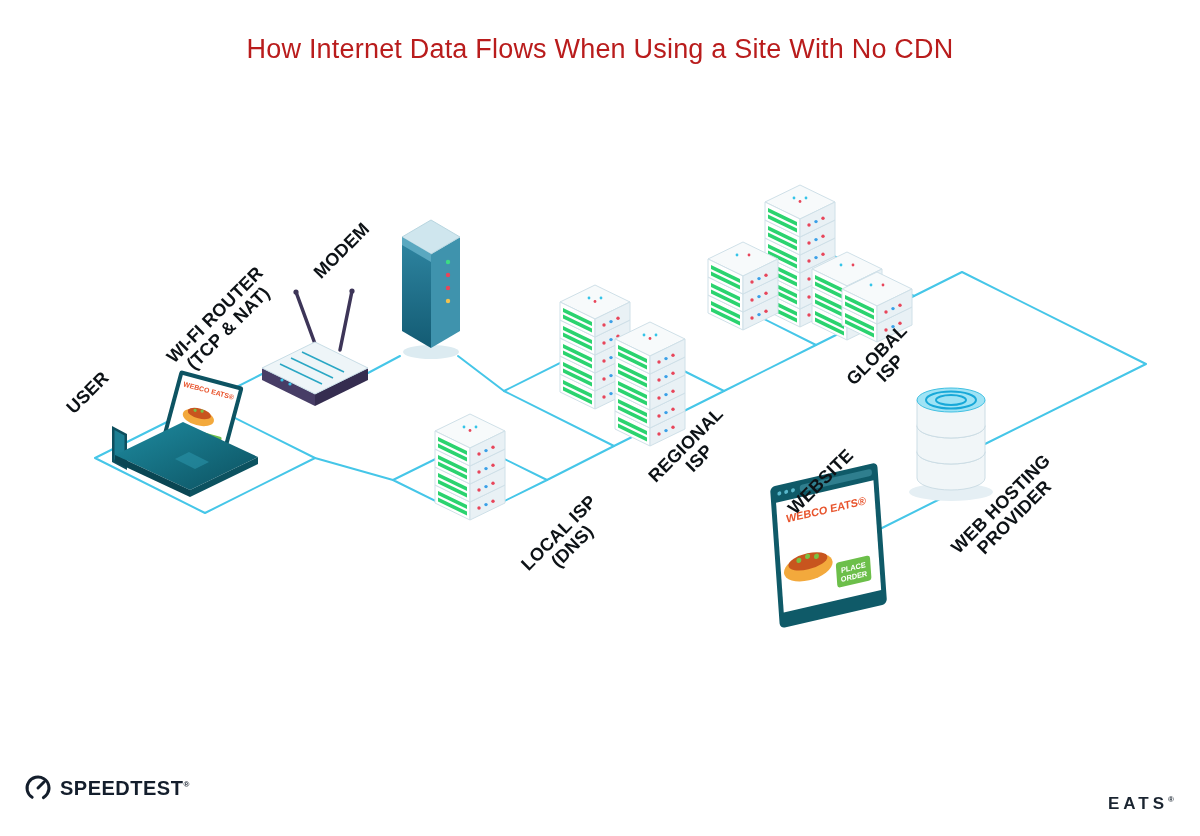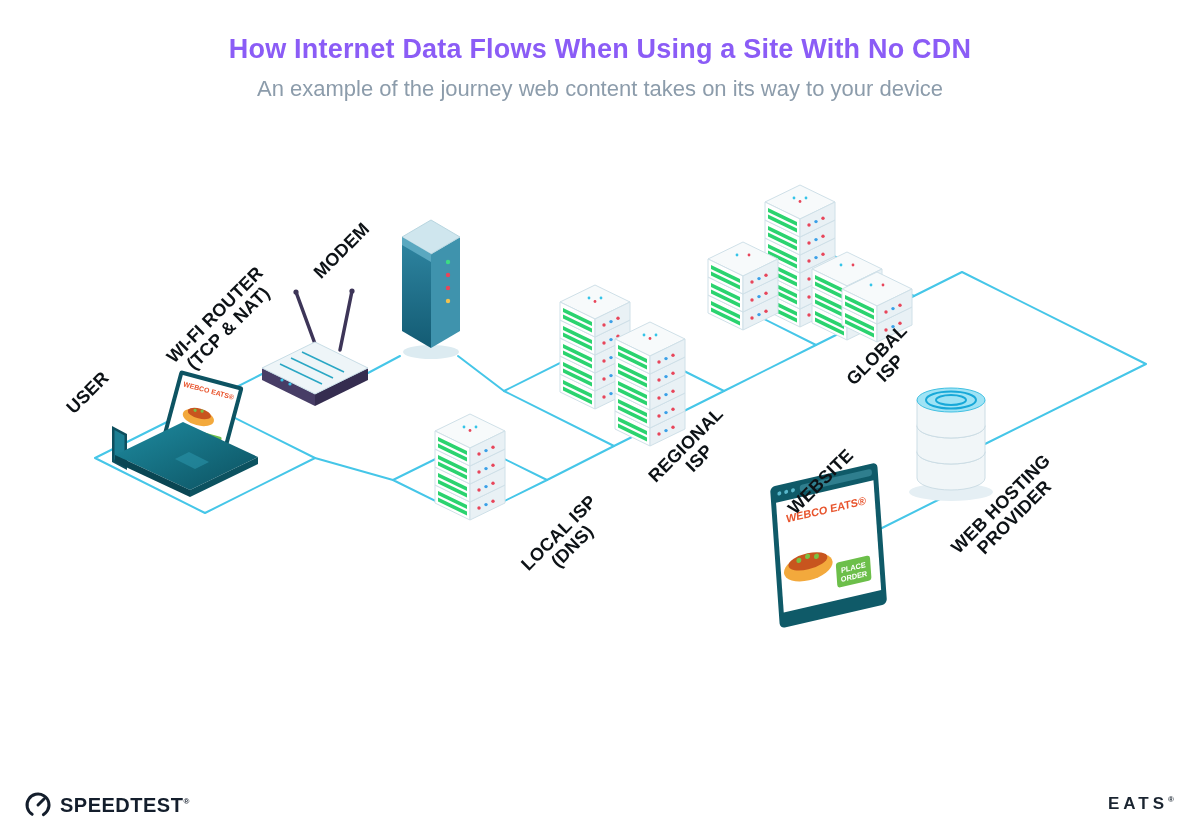--- a/index.html
+++ b/index.html
@@ -1,39 +1,38 @@
 <!DOCTYPE html>
 <html><head>
 <meta charset="utf-8">
 <style>
   html,body{margin:0;padding:0;background:#ffffff;}
   .canvas{position:relative;width:1200px;height:836px;background:#ffffff;overflow:hidden;
           font-family:"Liberation Sans",sans-serif;}
   .title{position:absolute;top:34px;left:0;width:100%;text-align:center;margin:0;
-         font-size:27px;font-weight:700;color:#8b5cf6;letter-spacing:.2px;}
+         font-size:27px;font-weight:400;color:#b91c1c;letter-spacing:.2px;}
   .subtitle{position:absolute;top:76px;left:0;width:100%;text-align:center;margin:0;
             font-size:22px;font-weight:400;color:#8c9cab;}
   .diagram-svg{position:absolute;left:0;top:0;}
   .iso-label{position:absolute;transform:translate(-50%,-50%) rotate(-45deg);
              font-weight:700;font-size:18px;color:#0d1216;text-align:center;
              line-height:1.07;white-space:nowrap;letter-spacing:.2px;}
   .iso-label span{display:block;}
-  .footer-left{position:absolute;left:24px;bottom:17px;display:flex;align-items:center;gap:8px;}
+  .footer-left{position:absolute;left:24px;bottom:34px;display:flex;align-items:center;gap:8px;}
   .speedtest-text{font-size:20px;font-weight:700;color:#141e2c;letter-spacing:.5px;}
   .footer-right{position:absolute;right:22px;bottom:22px;font-size:17px;font-weight:700;
                 color:#1a2430;letter-spacing:4px;}
   sup{font-size:8px;vertical-align:super;}
 </style>
 </head>
 <body>
 
 <div class="canvas">
 
   <h1 class="title">How Internet Data Flows When Using a Site With No CDN</h1>
-  <p class="subtitle">An example of the journey web content takes on its way to your device</p>
 
   <svg class="diagram-svg" width="1200" height="836" viewBox="0 0 1200 836">
     <defs>
       <linearGradient id="deckGrad" x1="0" y1="0" x2="1" y2="1">
         <stop offset="0" stop-color="#1e8ba0"></stop>
           <stop offset="1" stop-color="#0c5160"></stop>
       </linearGradient>
       <linearGradient id="modGrad" x1="0" y1="0" x2="0" y2="1">
         <stop offset="0" stop-color="#2f86a2"></stop>
           <stop offset="1" stop-color="#135b73"></stop>

